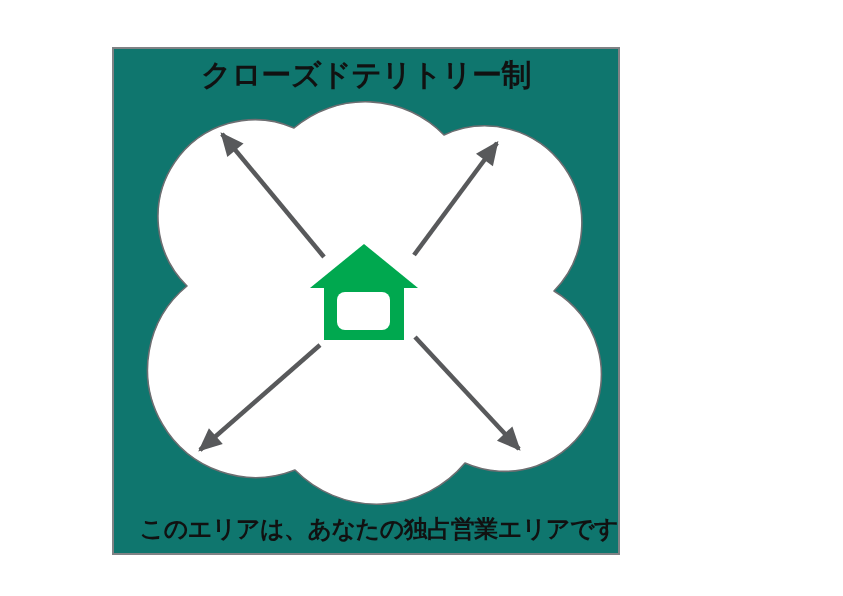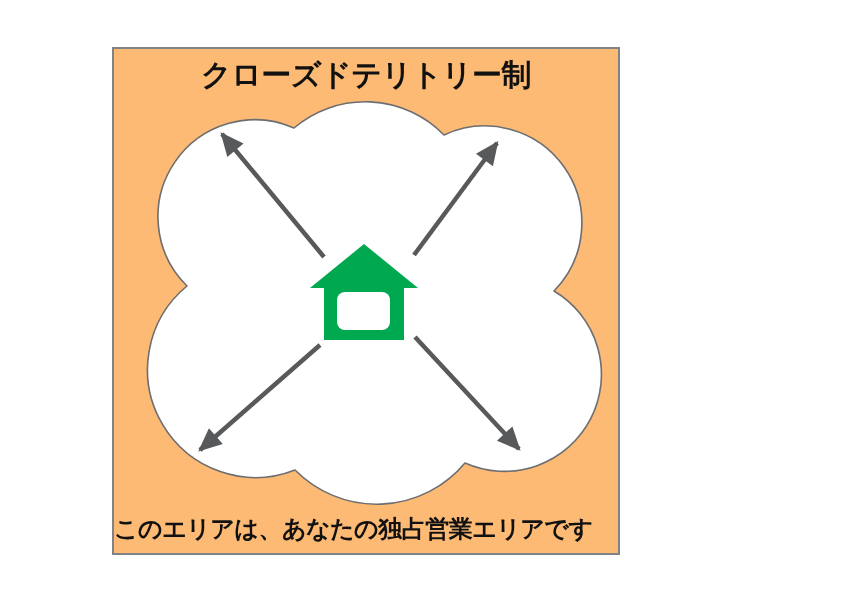--- a/index.html
+++ b/index.html
@@ -16,40 +16,40 @@
     overflow: hidden;
   }
   .frame {
     position: absolute;
     left: 112px;
     top: 47px;
     width: 508px;
     height: 508px;
     box-sizing: border-box;
     border: 2px solid #808285;
-    background: #fdba74;
+    background: #0f766e;
   }
   .title {
     position: absolute;
     left: 0;
     top: 6px;
     width: 100%;
     text-align: center;
     font-size: 30px;
     font-weight: bold;
     letter-spacing: -0.5px;
     color: #111111;
     white-space: nowrap;
   }
   .caption {
     position: absolute;
     left: 0;
     bottom: 8px;
     width: 100%;
-    text-align: left;
+    text-align: right;
     font-size: 24px;
     font-weight: bold;
     letter-spacing: -0.5px;
     color: #111111;
     white-space: nowrap;
   }
   .art {
     position: absolute;
     left: 0;
     top: 0;

